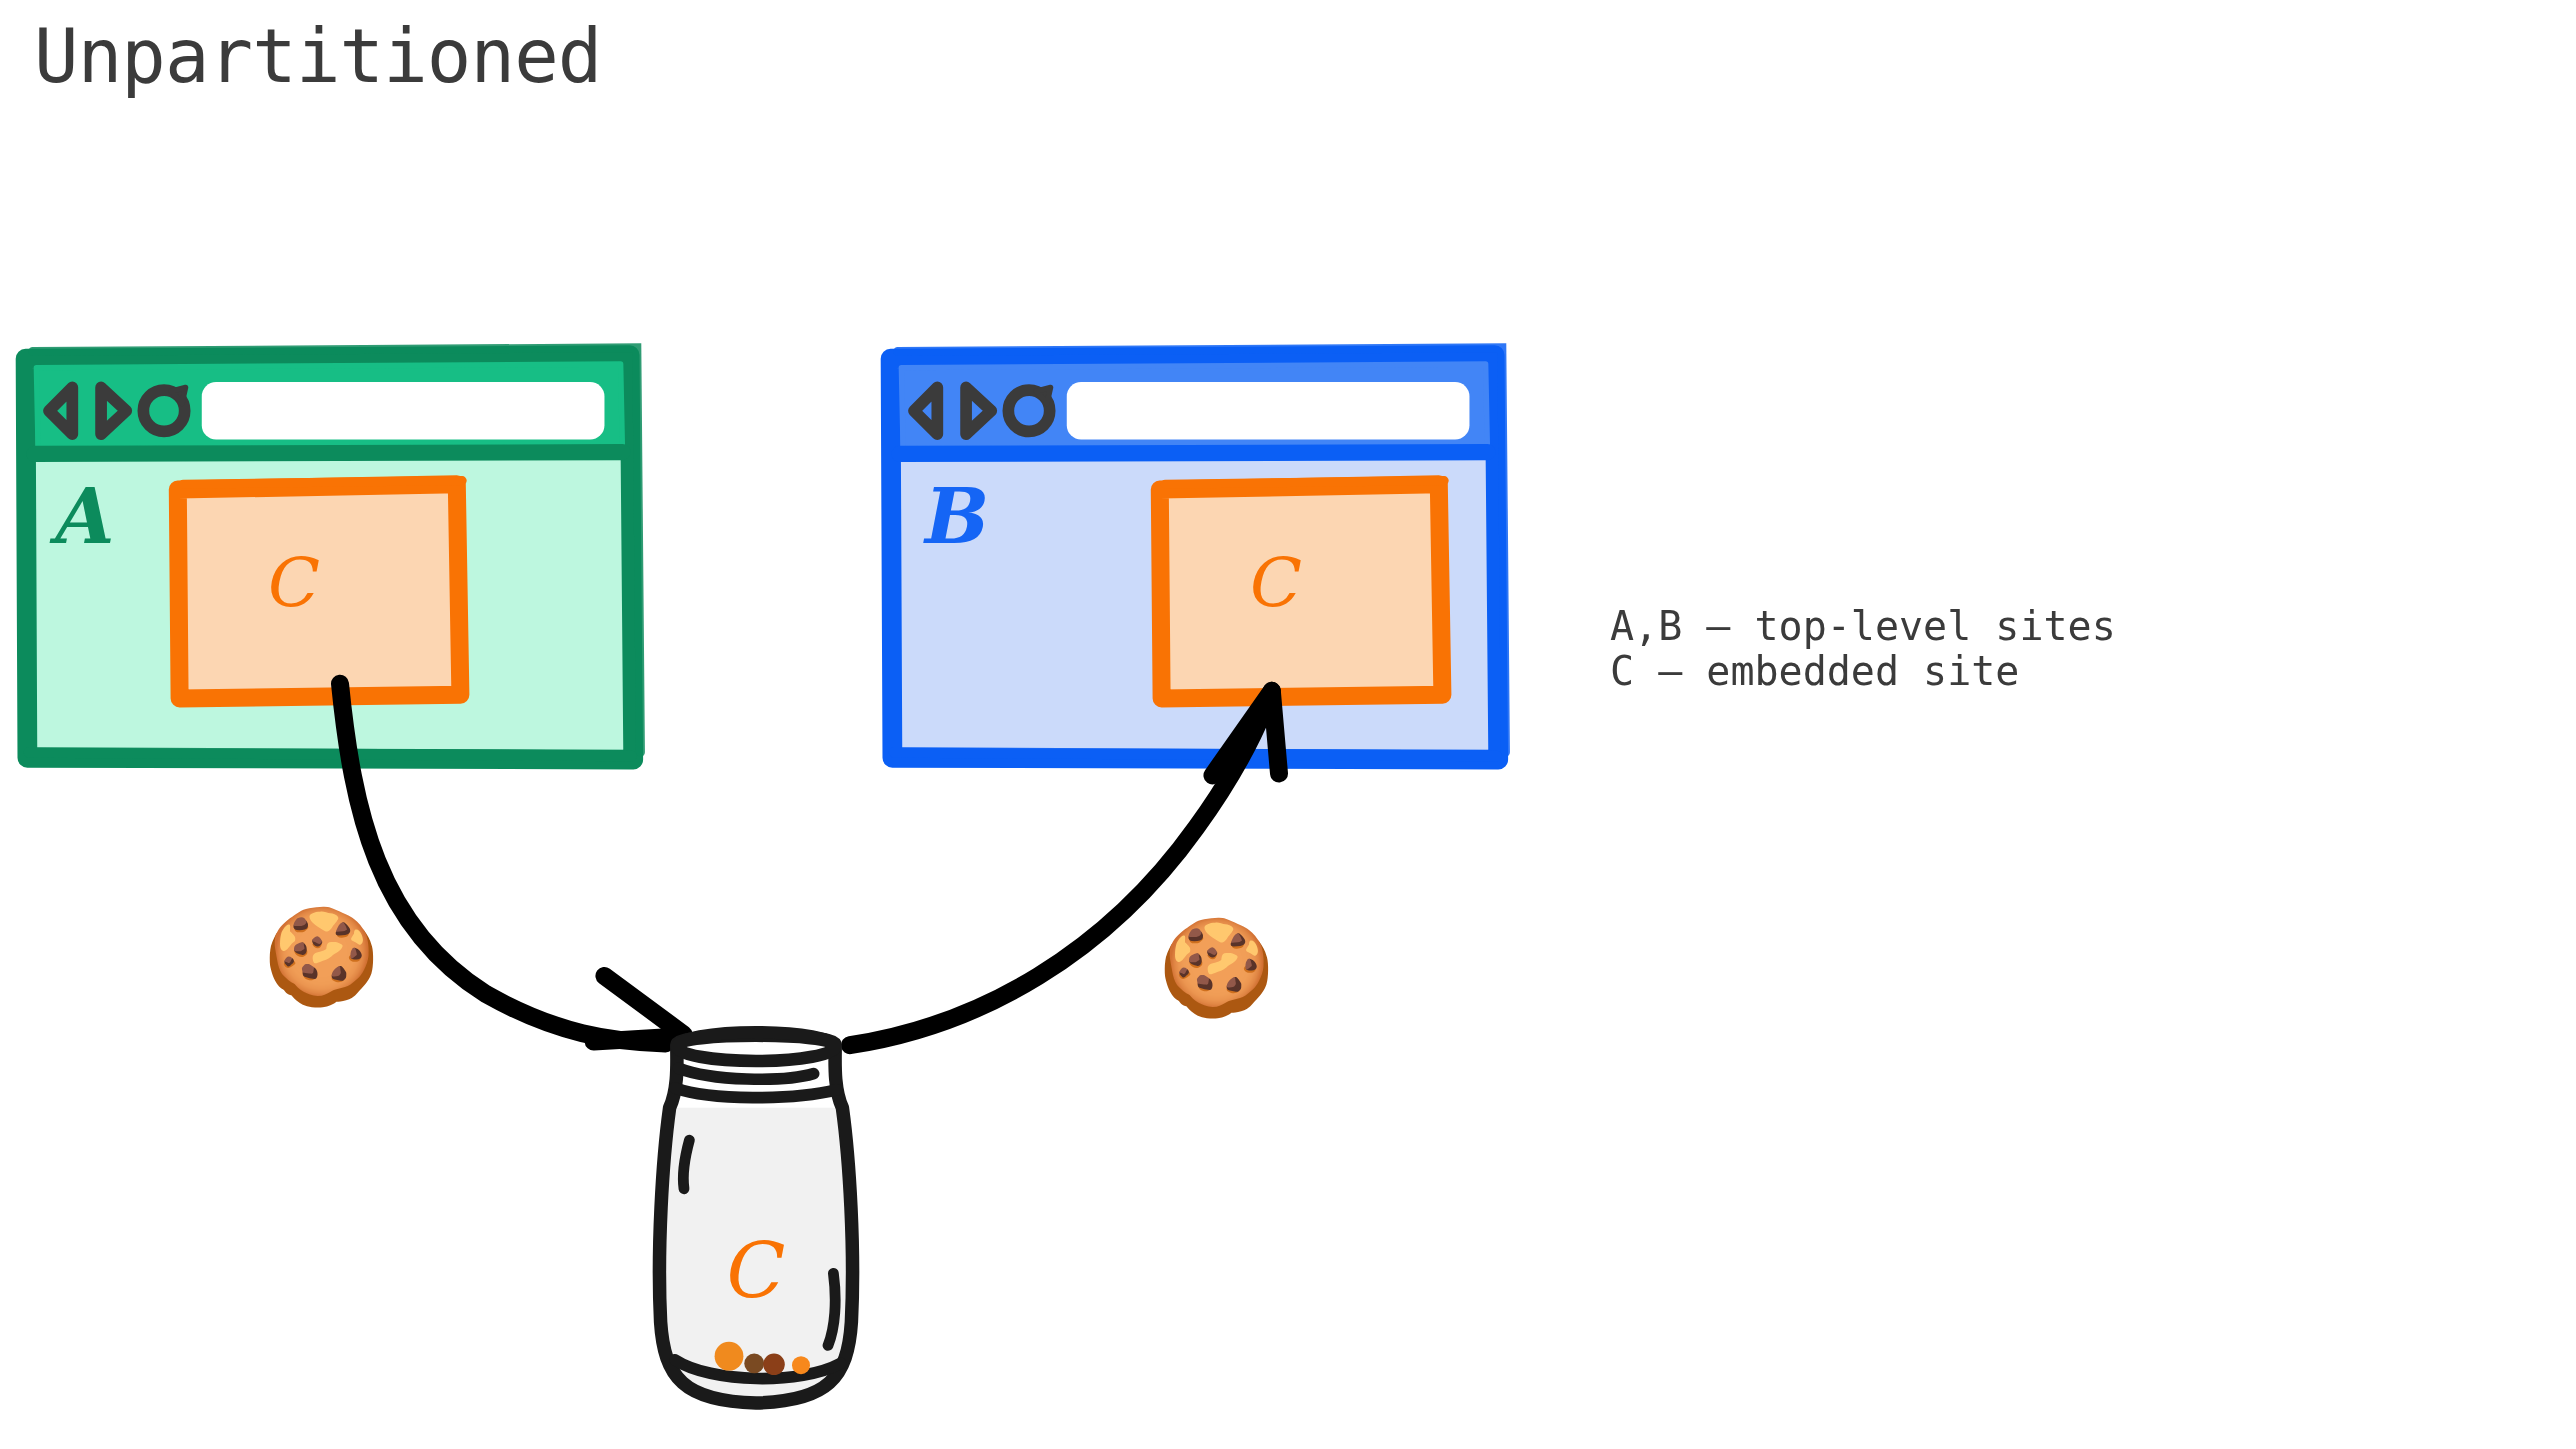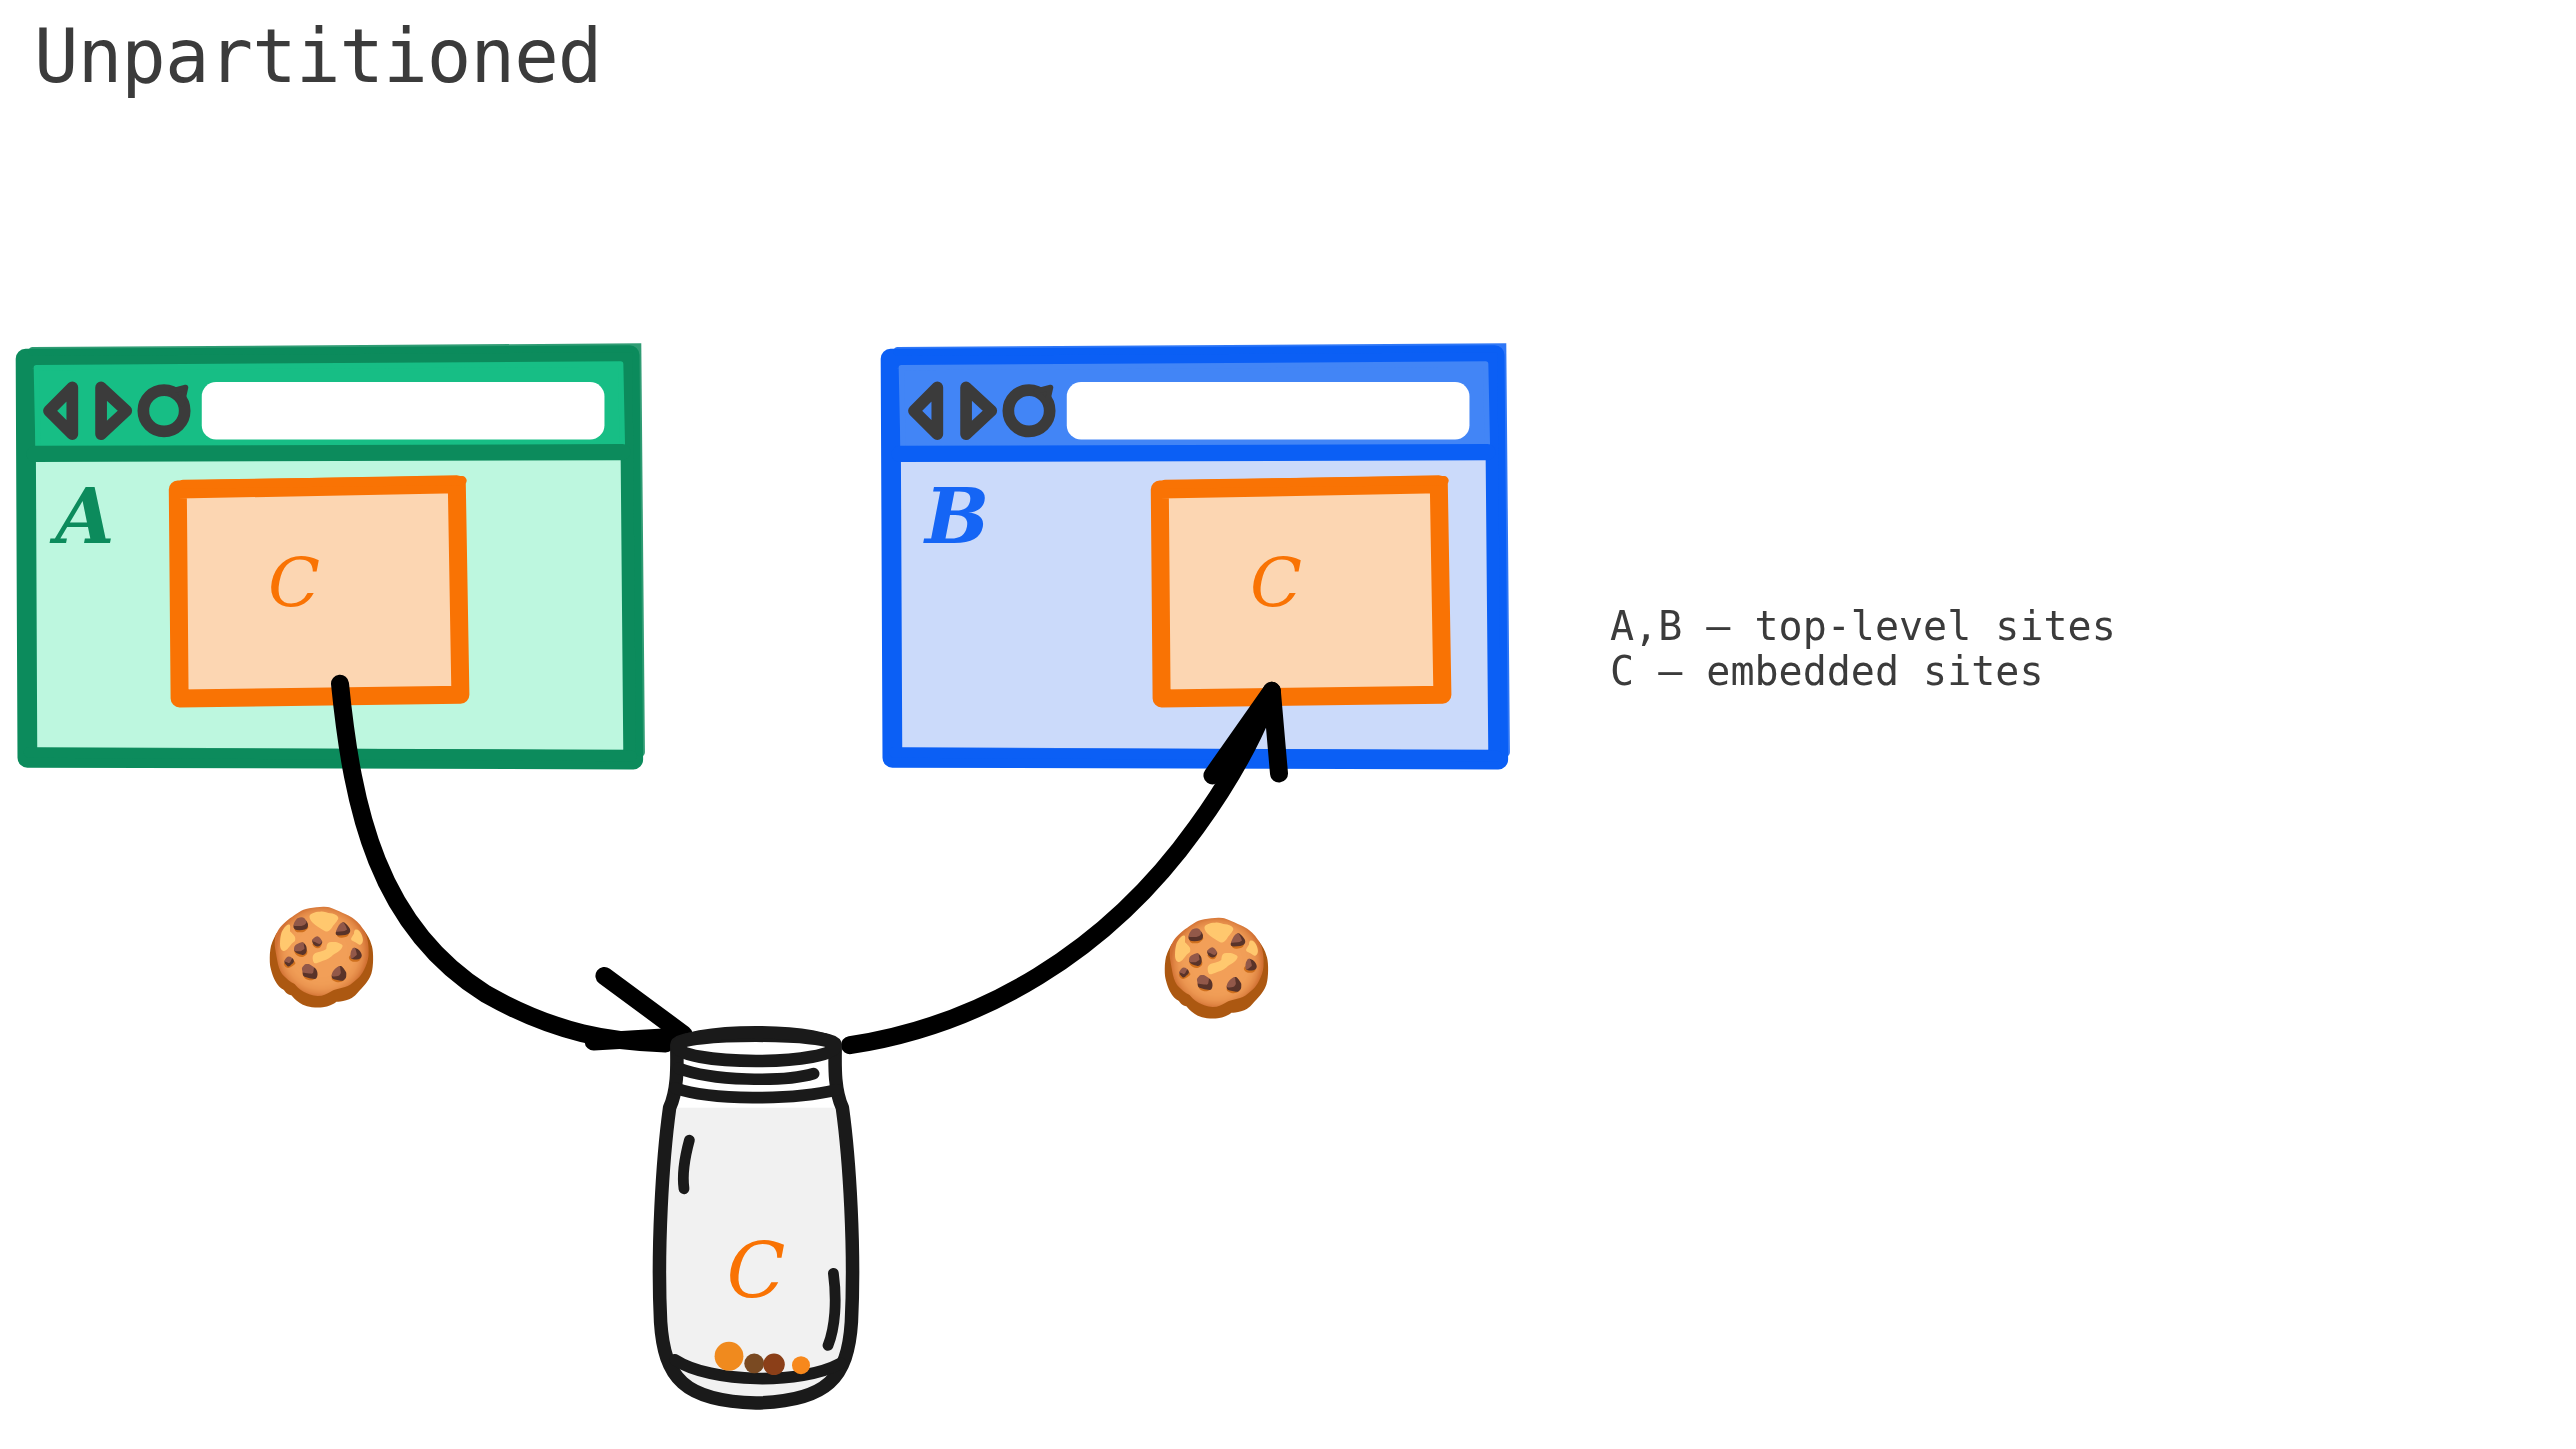--- a/index.html
+++ b/index.html
@@ -234,15 +234,15 @@
       <circle cx="148" cy="376" r="11" fill="#7a4a22"></circle>
       <circle cx="170" cy="377" r="12" fill="#8B3F18"></circle>
       <circle cx="200" cy="378" r="10" fill="#F7881C"></circle>
     </g>
   </svg>
 </div>
 <div id="jar-letter" style="top:1232px;">C</div>
 
 <div id="legend">
   <div>A,B — top-level sites</div>
-  <div>C — embedded sites</div>
+  <div>C — embedded site</div>
 </div>
 
 
 </body></html>

